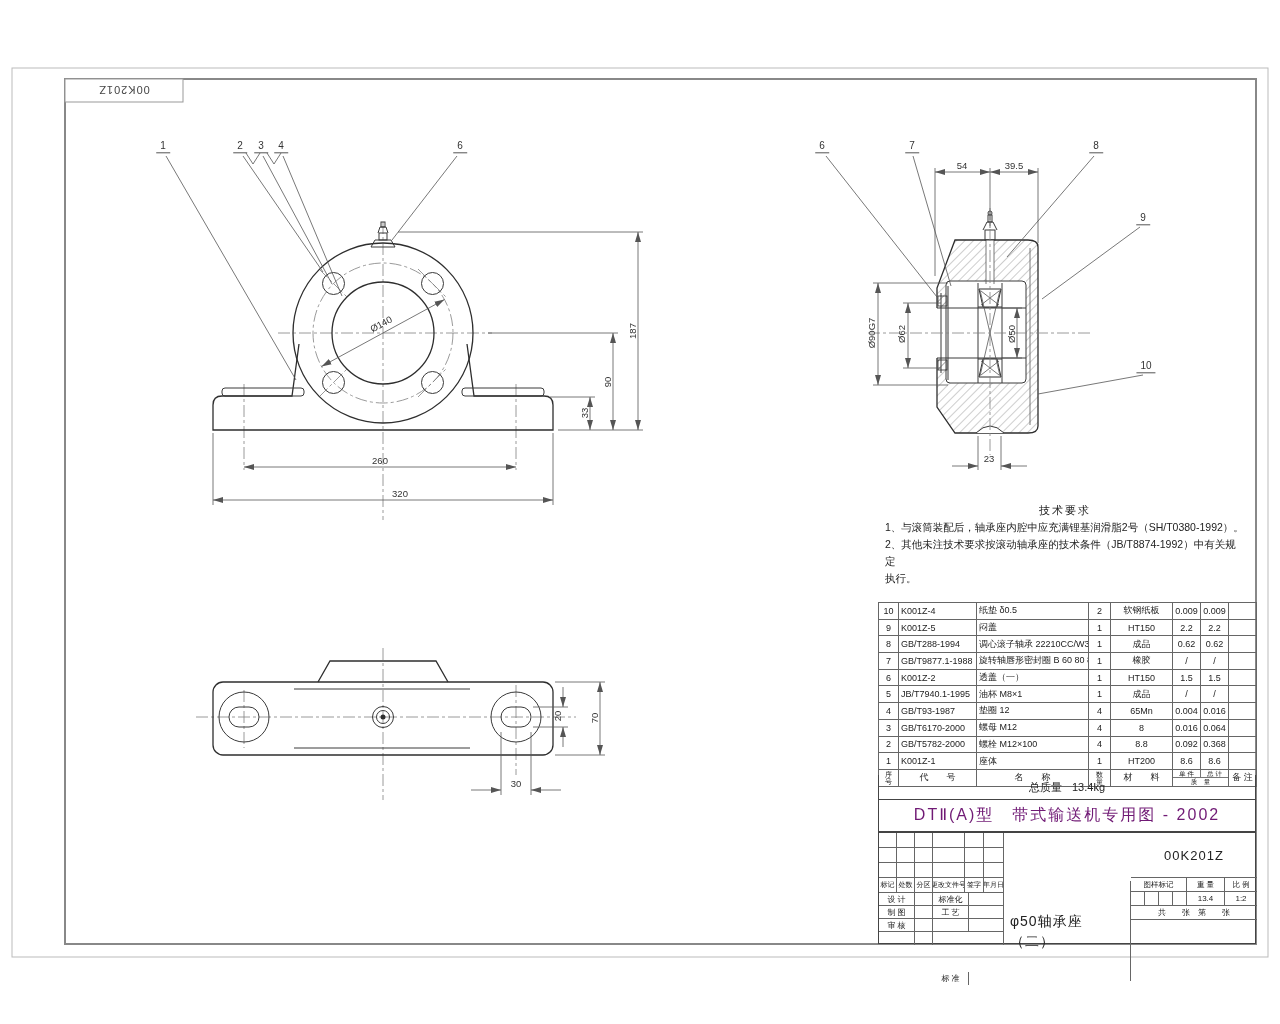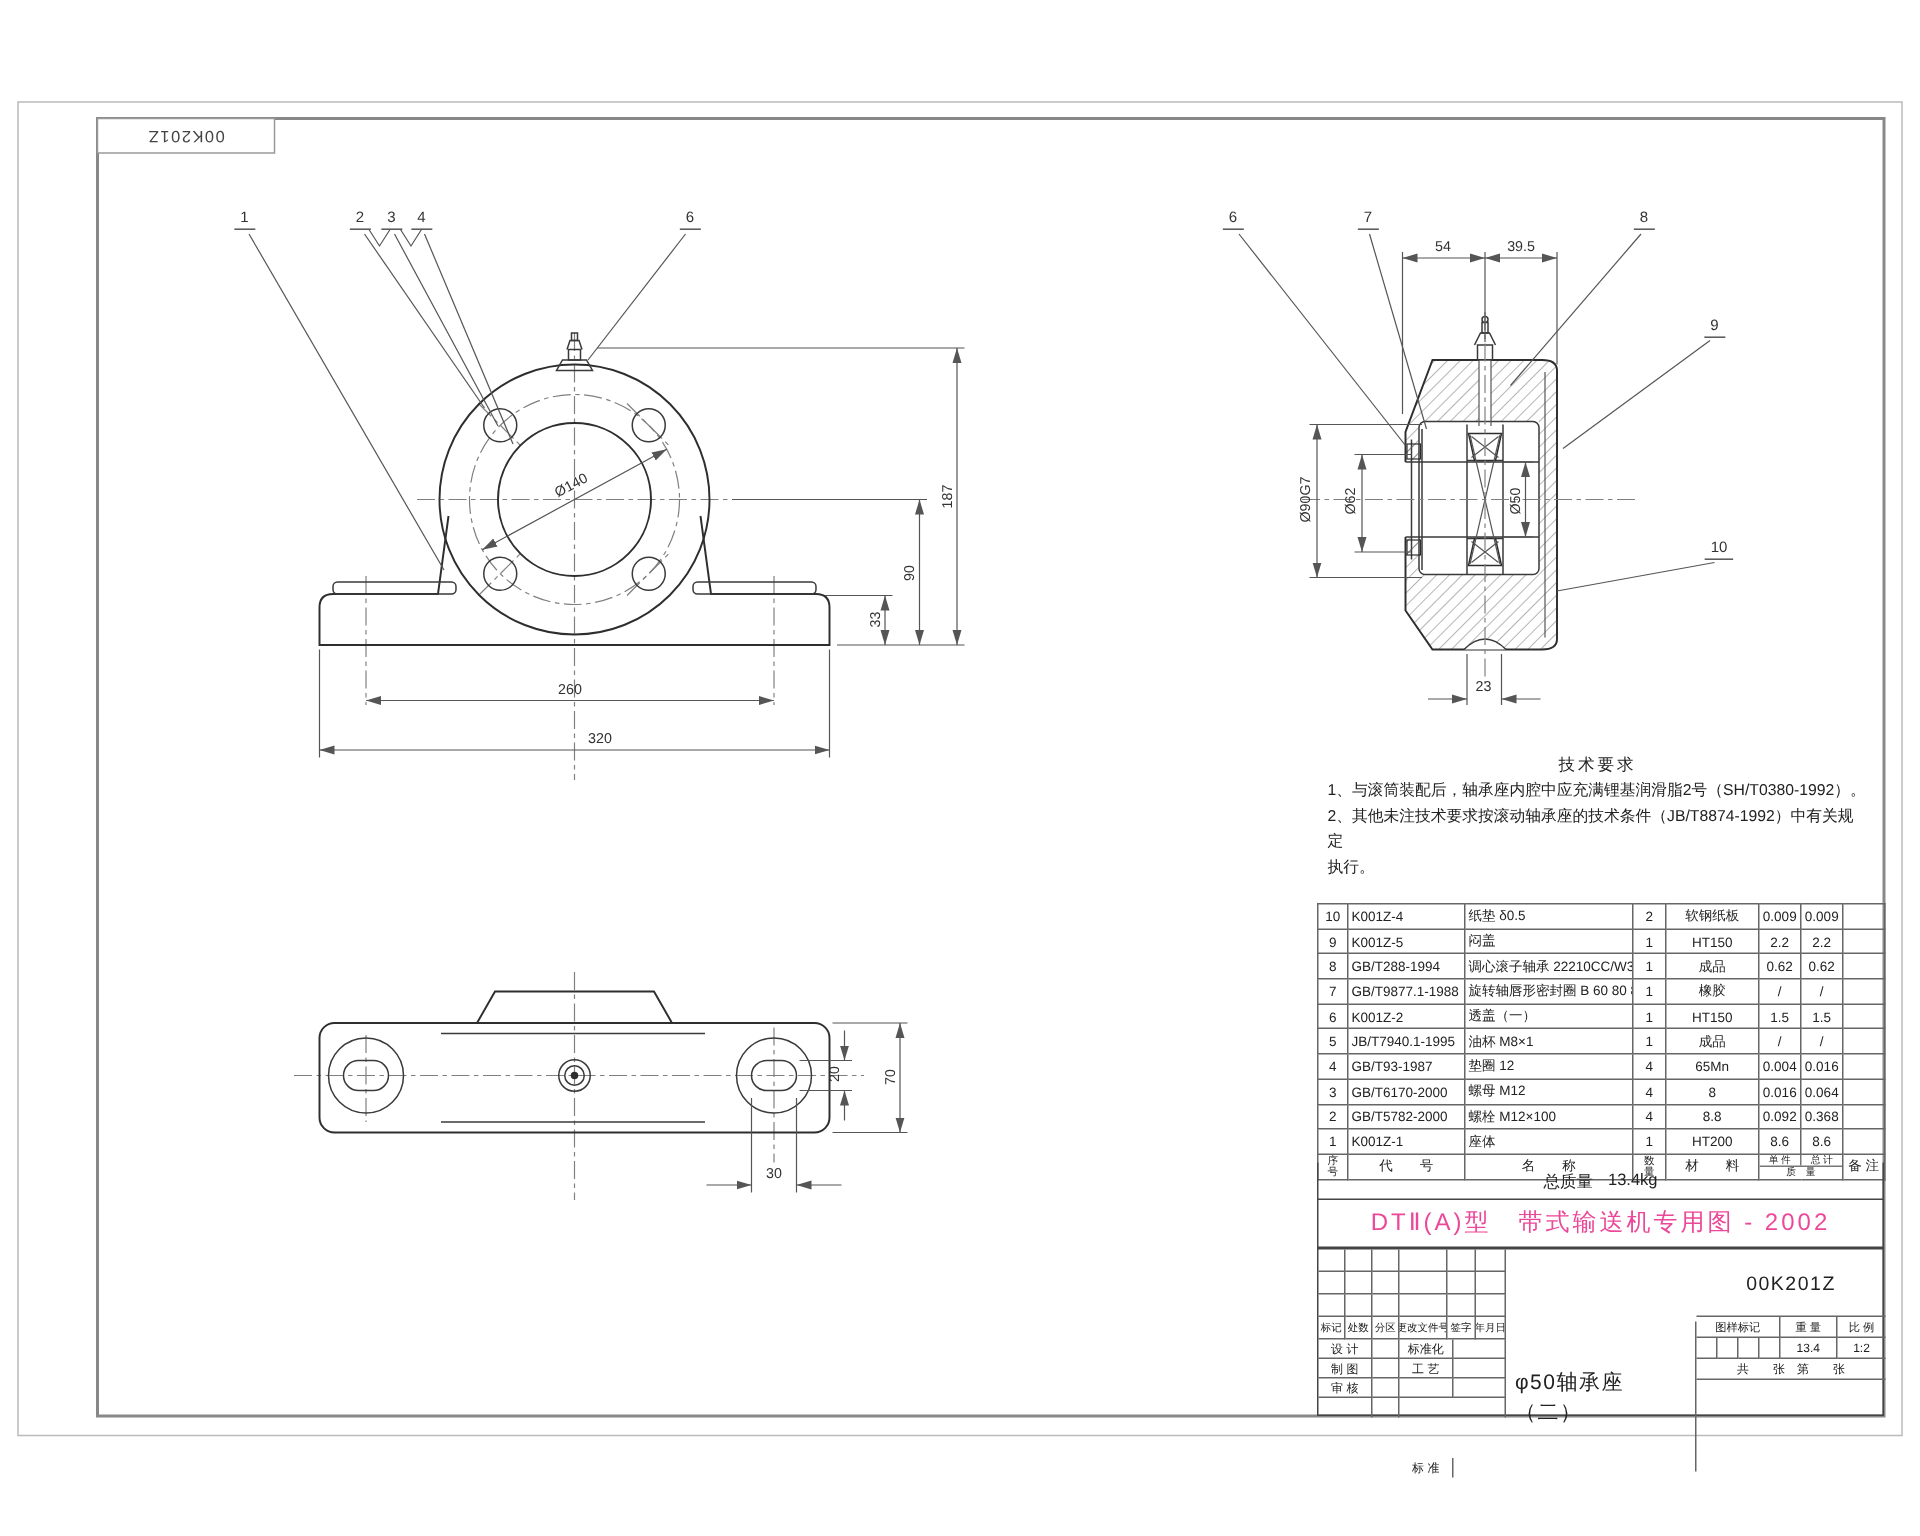--- a/index.html
+++ b/index.html
@@ -38,21 +38,21 @@
   .mrow span{flex:1;}
   .mrow span:first-child{border-right:.5px solid #777;}
   
   .sumrow{position:absolute;left:878px;top:775px;width:378px;height:25px;display:flex;
           border:1.5px solid #444;border-top:none;box-sizing:border-box;font-size:11px;}
   .sumrow .l{width:252px;border-right:1px solid #666;display:flex;align-items:center;padding-left:8px;gap:14px;}
   .sumrow .r{flex:1;display:flex;align-items:center;justify-content:center;gap:10px;}
   .titlerow{position:absolute;left:878px;top:800px;width:378px;height:32px;
           border:1.5px solid #444;border-top:none;box-sizing:border-box;
           display:flex;align-items:center;justify-content:center;
-          font-size:16px;letter-spacing:2px;color:#ec4899;}
+          font-size:16px;letter-spacing:2px;color:#701a75;}
   
   .tb{position:absolute;left:878px;top:832px;width:378px;height:112px;
       border:1.5px solid #444;box-sizing:border-box;font-size:8px;color:#222;}
   .tb .cell{position:absolute;border-right:1px solid #666;border-bottom:1px solid #666;
       box-sizing:border-box;display:flex;align-items:center;justify-content:center;
       overflow:hidden;white-space:nowrap;}
   .tb .nb{border-right:none;}
   .tb .name{font-size:14px;letter-spacing:1px;white-space:normal;line-height:20px;
       padding:0 6px;justify-content:flex-start;align-items:center;display:flex;}
   .tb .code{font-size:13px;letter-spacing:1px;}

